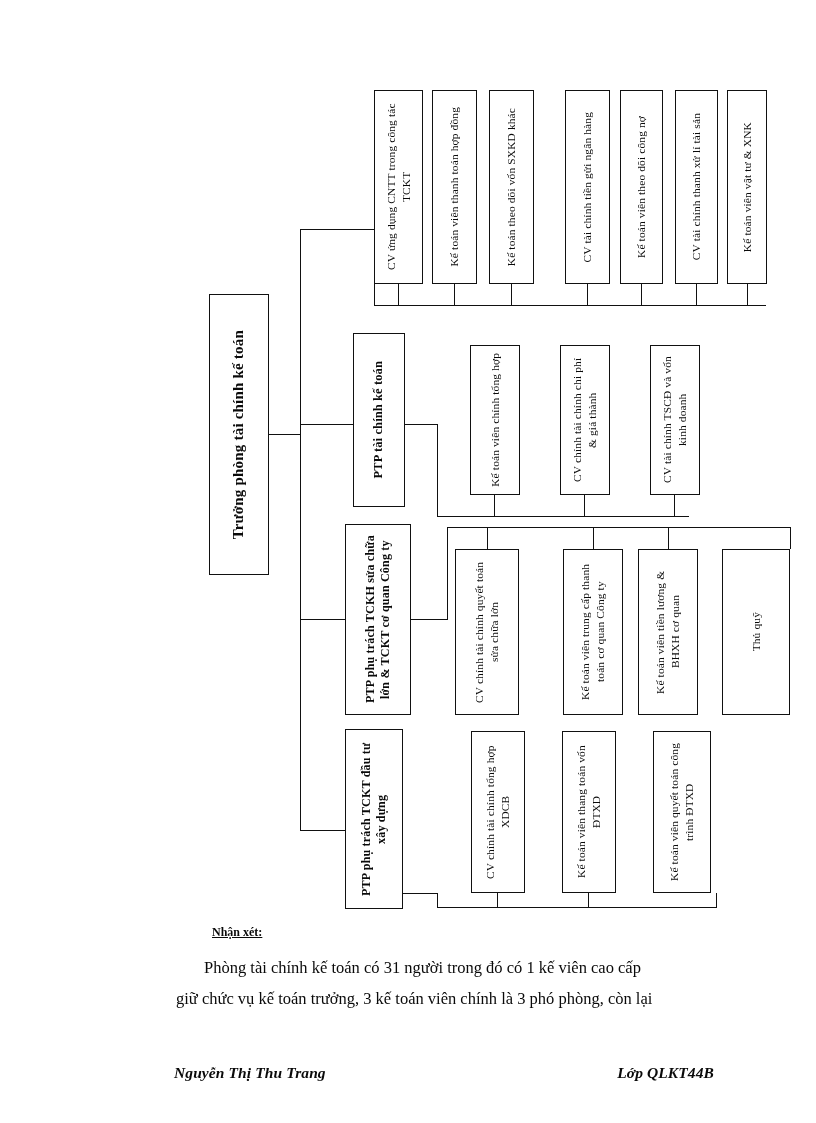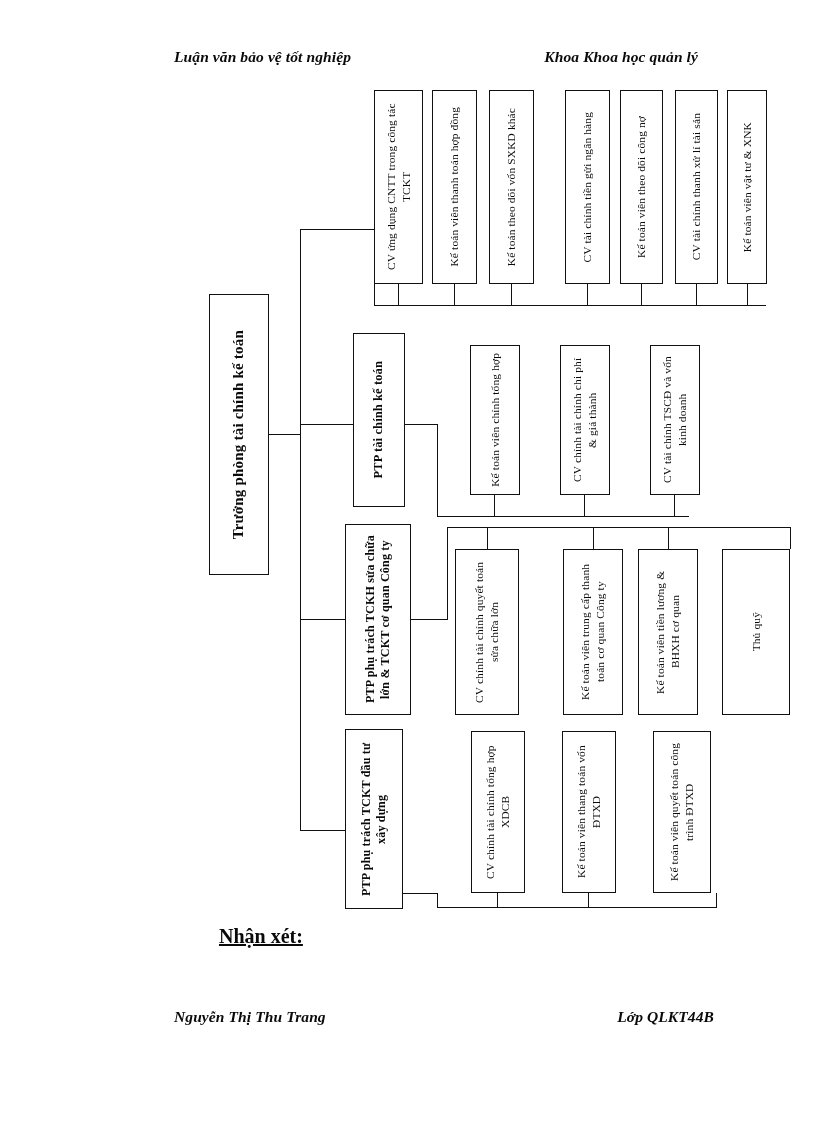--- a/index.html
+++ b/index.html
@@ -15,21 +15,21 @@
 
   
   .runhead{
     position:absolute;left:0;right:0;
     display:flex;justify-content:space-between;
     padding:0 70px;
     font-weight:bold;font-style:italic;
     font-size:15.5px;letter-spacing:.1px;
   }
   .runhead.top{top:48px;}
-  .runhead.bot{top:1008px;}
+  .runhead.bot{top:1064px;}
   .runhead .left{margin-left:104px;}
   .runhead .right{margin-right:48px;}
   .runhead.bot .left{margin-left:104px;}
   .runhead.bot .right{margin-right:32px;}
 
   
   .chart{position:absolute;left:0;top:0;width:816px;height:930px;}
   .box{
     position:absolute;
     border:1.3px solid #111;
@@ -51,40 +51,36 @@
   .box.root .vtext{font-weight:bold;font-size:15px;letter-spacing:.2px;}
   .box.lvl2 .vtext{font-weight:bold;font-size:12.4px;}
   .box.lvl2b .vtext{font-weight:bold;font-size:12.1px;}
 
   .ln{position:absolute;background:#111;}
   .h{height:1.3px;}
   .v{width:1.3px;}
 
   
   .note-title{
-    position:absolute;left:219px;top:925px;
-    font-weight:bold;font-size:20px;
+    position:absolute;left:212px;top:925px;
+    font-weight:bold;font-size:12px;
     text-decoration:underline;
   }
   .para{
     position:absolute;left:176px;top:952px;width:624px;
     font-size:16.5px;line-height:31px;
   }
   .jline{display:flex;justify-content:space-between;}
   .jline.indent{padding-left:28px;}
 </style>
 </head>
 <body>
 
 <div class="page">
 
-  <div class="runhead top">
-    <div class="left">Luận văn bảo vệ tốt nghiệp</div>
-    <div class="right">Khoa Khoa học quản lý</div>
-  </div>
 
   <div class="chart">
 
     <div class="box root" style="left:209px;top:294px;width:60px;height:281px;">
       <div class="vtext">Trưởng phòng tài chính kế toán</div>
     </div>
 
     <div class="ln h" style="left:269px;top:434px;width:32px;"></div>
     <div class="ln v" style="left:300px;top:229px;height:602px;"></div>
 
@@ -198,19 +194,27 @@
     <div class="ln v" style="left:588px;top:893px;height:15px;"></div>
 
     <div class="box" style="left:653px;top:731px;width:58px;height:162px;">
       <div class="vtext">Kế toán viên quyết toán công trình ĐTXD</div>
     </div>
     <div class="ln v" style="left:716px;top:893px;height:15px;"></div>
 
   </div>
 
   <div class="note-title">Nhận xét:</div>
+  <div class="para">
+    <div class="jline indent">
+      <span>Phòng tài chính kế toán có 31 người trong đó có 1 kế viên cao cấp</span>
+    </div>
+    <div class="jline">
+      <span>giữ chức vụ kế toán trưởng, 3 kế toán viên chính là 3 phó phòng, còn lại</span>
+    </div>
+  </div>
 
   <div class="runhead bot">
     <div class="left">Nguyễn Thị Thu Trang</div>
     <div class="right">Lớp QLKT44B</div>
   </div>
 
 </div>
 
 </body></html>

